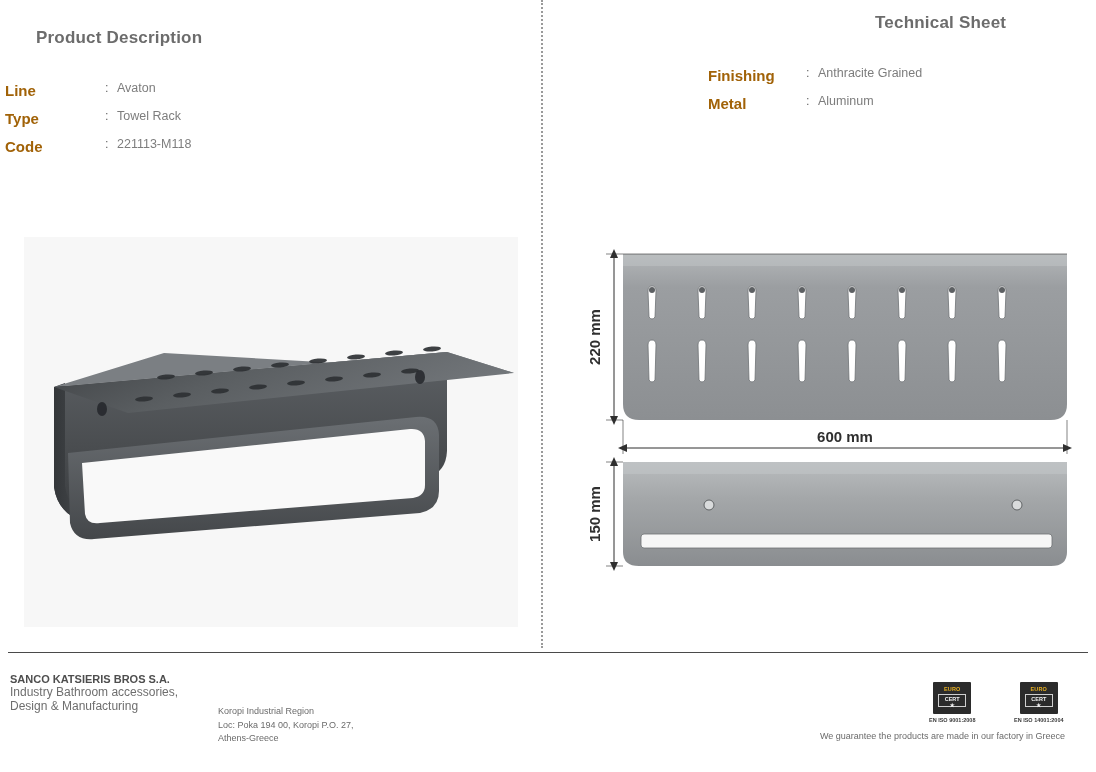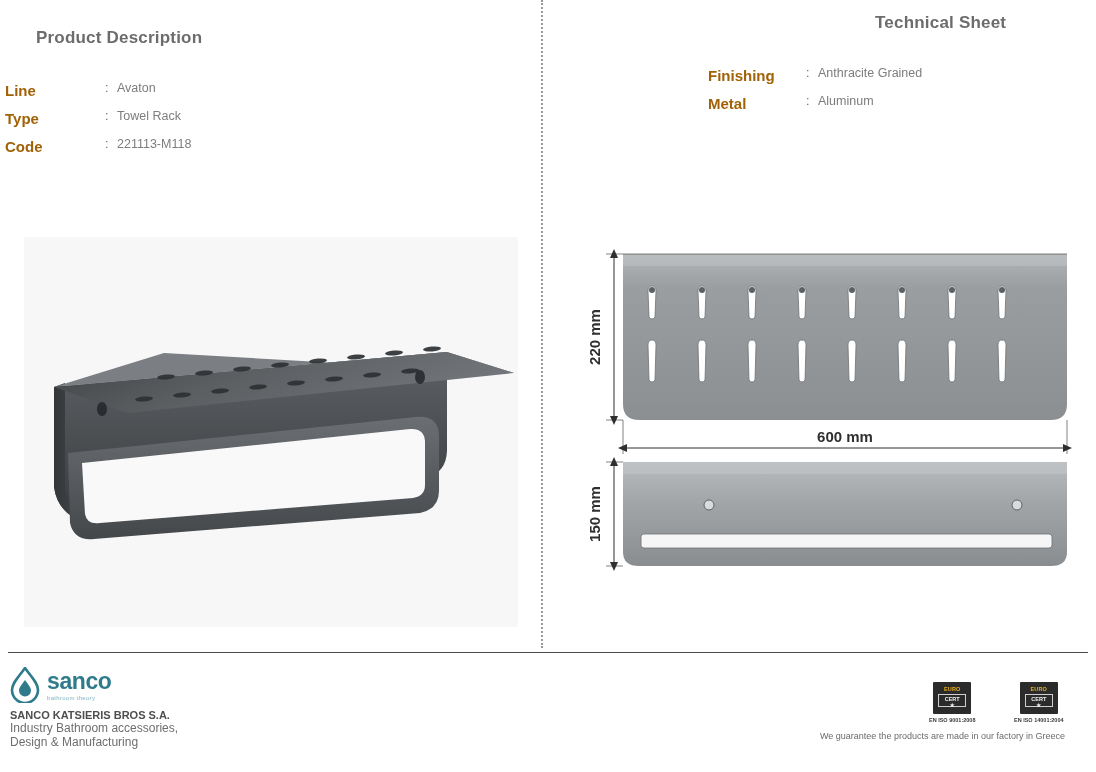--- a/index.html
+++ b/index.html
@@ -369,35 +369,30 @@
         </g>
         <text class="dim-text" x="30" y="292" font-size="15" transform="rotate(-90 30 292)" text-anchor="middle">150 mm</text>
       </svg>
     </div>
   </div>
 
   <div class="footer-rule"></div>
   <div class="footer">
 
     <div class="brand-block">
-      <div class="brand-row">
-        <svg class="brand-mark" viewBox="0 0 30 36">
-          <path d="M15,1 C8,11 2,16 2,23 A13,13 0 0 0 28,23 C28,16 22,11 15,1 Z" fill="none" stroke="#2f7b8c" stroke-width="2.6"></path>
-          <path d="M15,13 C11.5,18 9,20.5 9,23.6 A6,6 0 0 0 21,23.6 C21,20.5 18.5,18 15,13 Z" fill="#2f7b8c"></path>
-        </svg>
-        <div>
-          <div class="brand-word">sanco</div>
-          <div class="brand-tag">bathroom theory</div>
-        </div>
-      </div>
       <div class="brand-company">SANCO KATSIERIS BROS S.A.</div>
       <div class="brand-line">Industry Bathroom accessories,</div>
       <div class="brand-line">Design &amp; Manufacturing</div>
     </div>
 
+    <div class="addr-block" style="left:218px; top:52px; position:absolute;">
+      <div class="addr-line">Koropi Industrial Region</div>
+      <div class="addr-line">Loc: Poka 194 00, Koropi P.O. 27,</div>
+      <div class="addr-line">Athens-Greece</div>
+    </div>
 
 
     <div class="cert cert-1" style="top:29px;">
       <div class="cert-box">
         <div class="cert-top">EURO</div>
         <div class="cert-mid">
           <div>CERT</div>
           <div>★</div>
         </div>
       </div>

